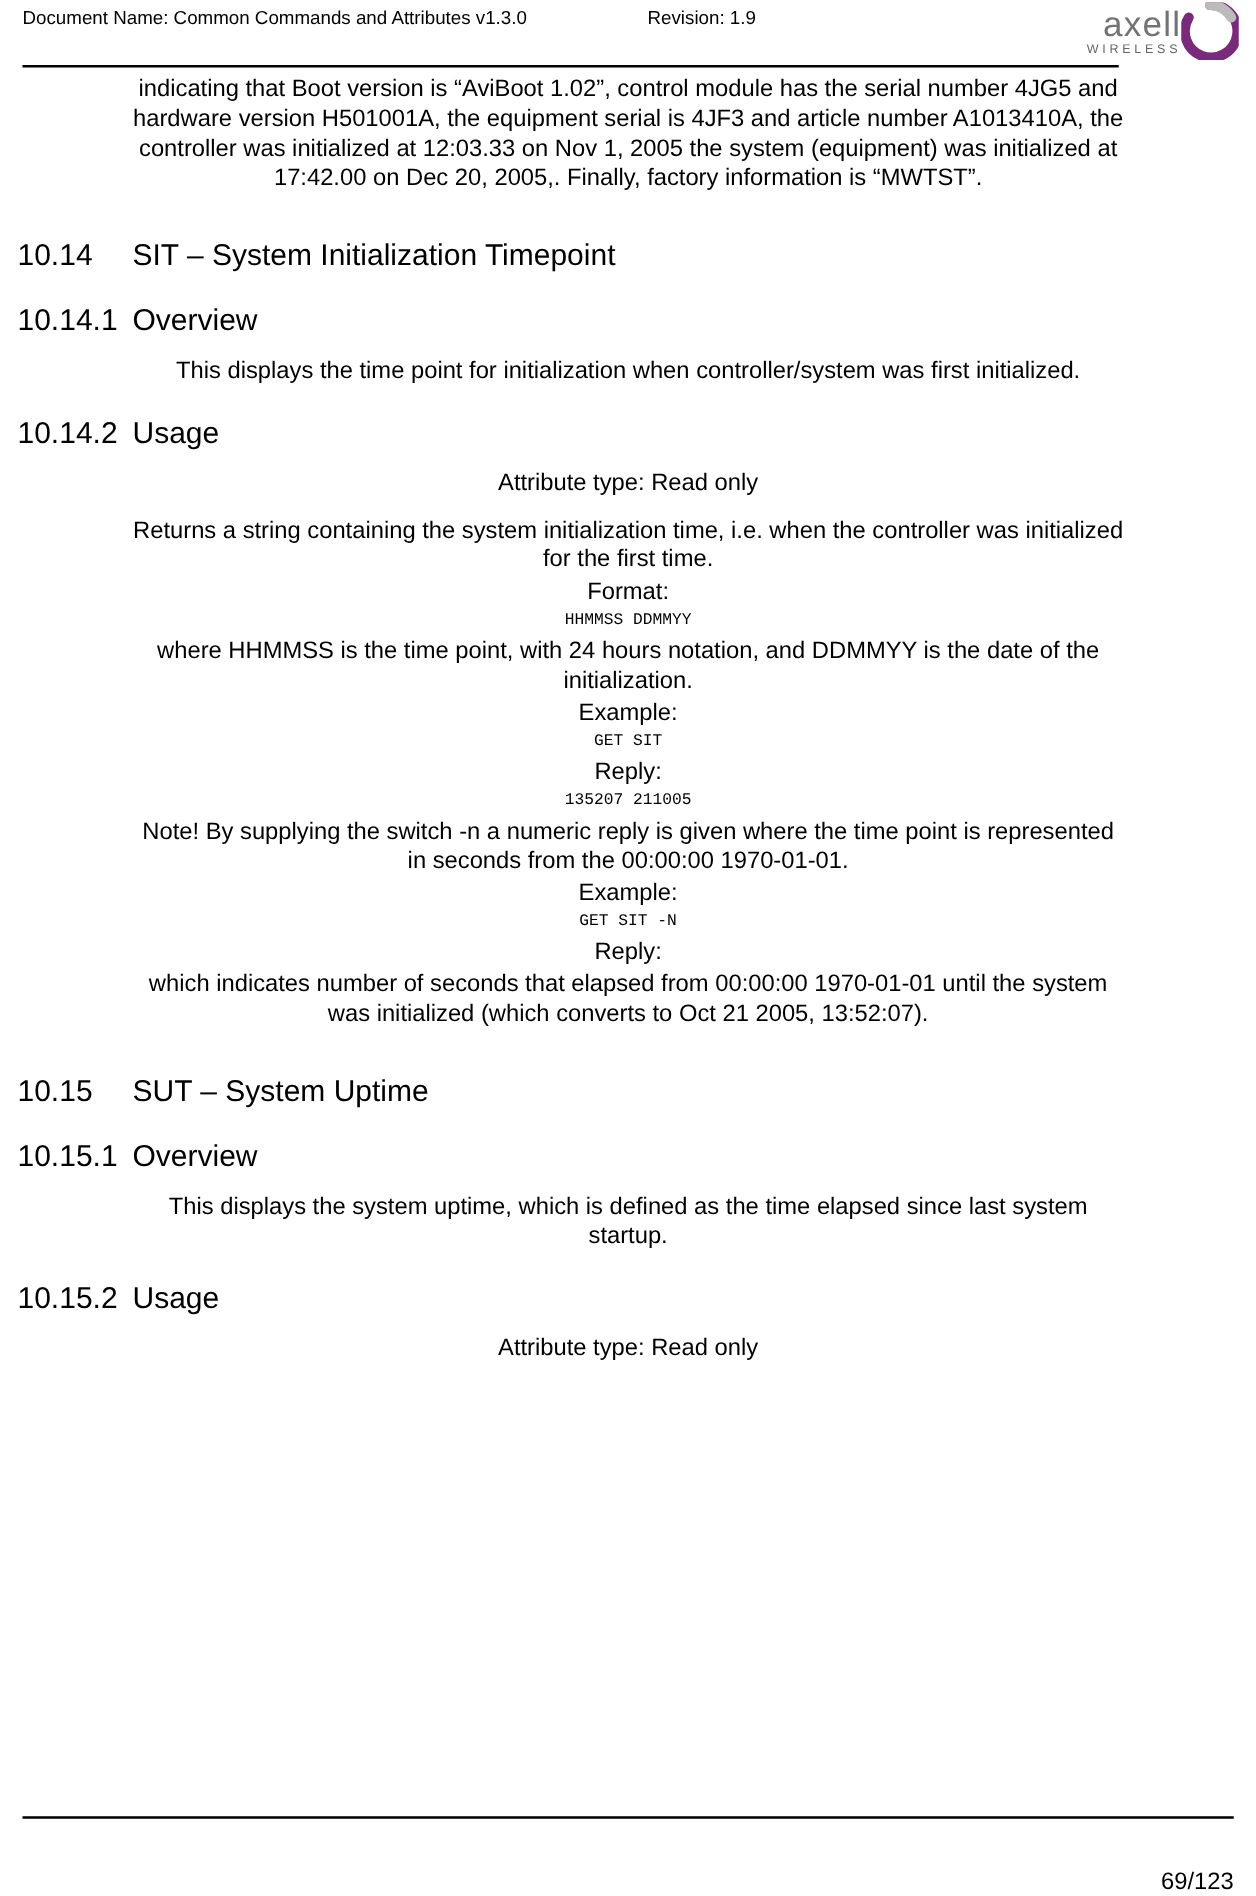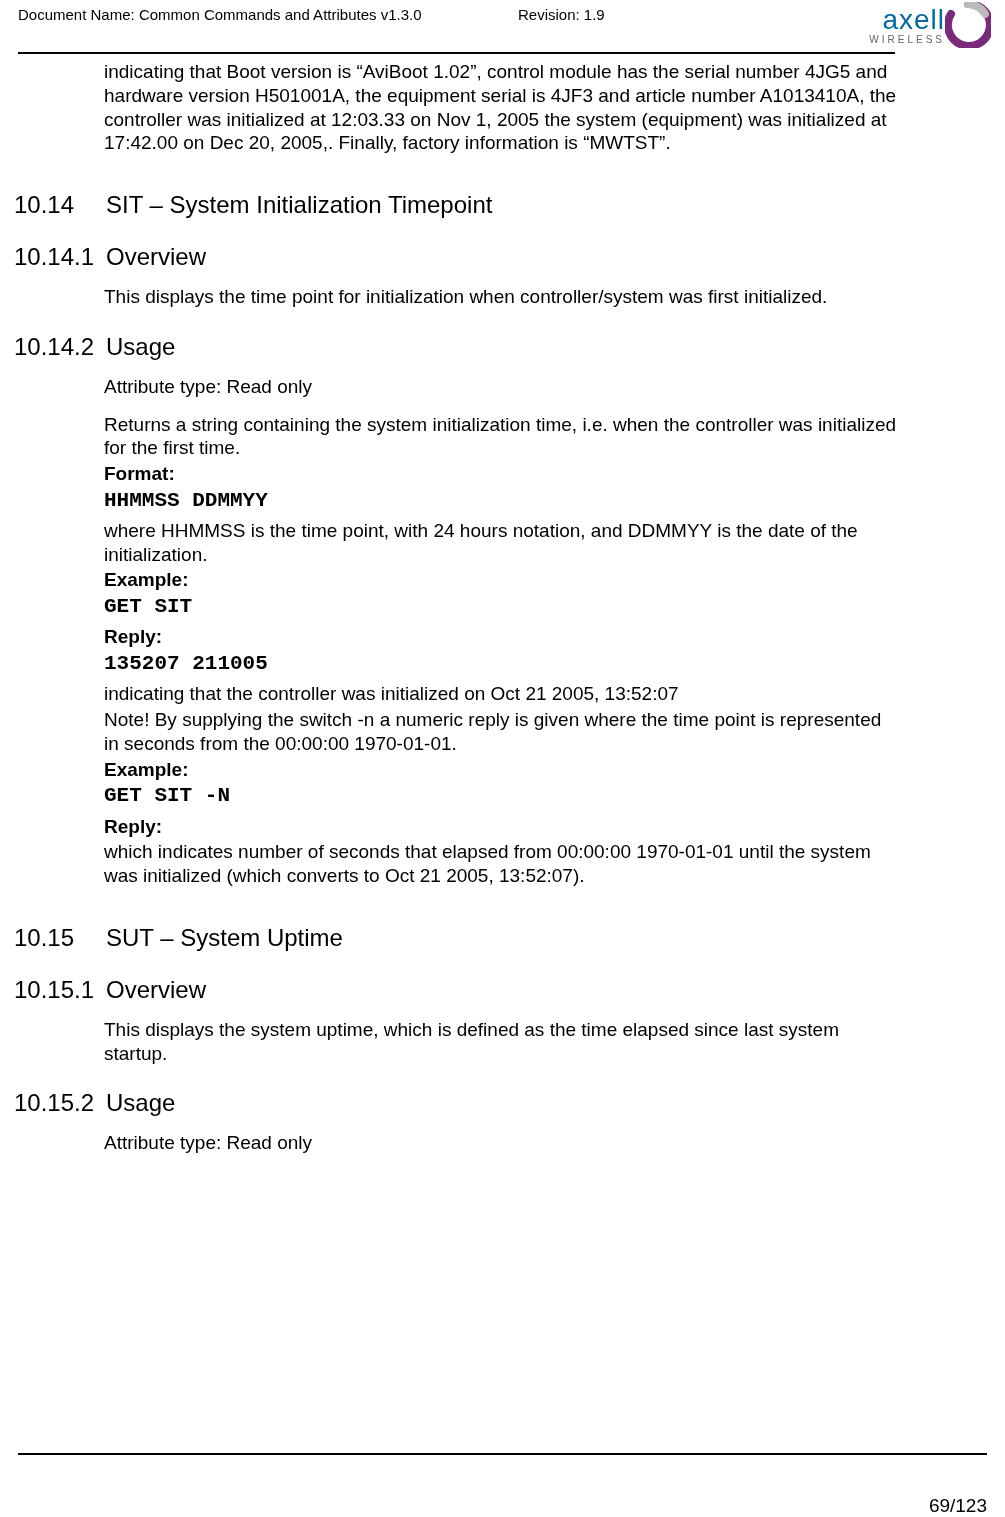--- a/index.html
+++ b/index.html
@@ -41,21 +41,21 @@
   .logo {
     position: absolute;
     right: 0;
     top: -2px;
     width: 150px;
     height: 50px;
   }
   .logo-text {
     font-family: Arial, sans-serif;
     font-size: 28px;
-    color: #0369a1;
+    color: #737373;
     letter-spacing: 1px;
     position: absolute;
     right: 42px;
     top: 0;
   }
   .logo-sub {
     font-family: Arial, sans-serif;
     font-size: 10px;
     letter-spacing: 3px;
     color: #666;
@@ -83,29 +83,29 @@
     top: 60px;
     left: 0;
     right: 0;
     padding: 0 104px 0 104px;
     box-sizing: border-box;
   }
   .body p {
     font-size: 19px;
     line-height: 1.25;
     margin: 0 0 14px 0;
+    text-align: center;
   }
   .body .mono {
     font-family: "Courier New", Courier, monospace;
-    font-size: 21px;
+    font-size: 13px;
     line-height: 1.2;
     margin: 2px 0 6px 0;
-    font-weight: bold;
-  }
-  .body .bold { font-weight: bold; }
+  }
+  .body .bold { font-weight: normal; }
   h1.sec {
     font-size: 24px;
     font-weight: normal;
     margin: 36px 0 18px 0;
     position: relative;
     left: -90px;
     width: calc(100% + 90px);
   }
   h1.sec .num {
     display: inline-block;
@@ -181,21 +181,20 @@
     <p>Attribute type: Read only</p>
 
     <p class="tight">Returns a string containing the system initialization time, i.e. when the controller was initialized for the first time.</p>
     <p class="bold tight">Format:</p>
     <p class="mono">HHMMSS DDMMYY</p>
     <p class="tight">where HHMMSS is the time point, with 24 hours notation, and DDMMYY is the date of the initialization.</p>
     <p class="bold tight">Example:</p>
     <p class="mono">GET SIT</p>
     <p class="bold tight">Reply:</p>
     <p class="mono">135207 211005</p>
-    <p class="tight">indicating that the controller was initialized on Oct 21 2005, 13:52:07</p>
     <p class="tight">Note! By supplying the switch -n a numeric reply is given where the time point is represented in seconds from the 00:00:00 1970-01-01.</p>
     <p class="bold tight">Example:</p>
     <p class="mono">GET SIT -N</p>
     <p class="bold tight">Reply:</p>
     <p>which indicates number of seconds that elapsed from  00:00:00 1970-01-01 until the system was initialized (which converts to Oct 21 2005, 13:52:07).</p>
 
     <h1 class="sec">
       <span class="num">10.15</span><span>SUT – System Uptime</span>
     </h1>
 

